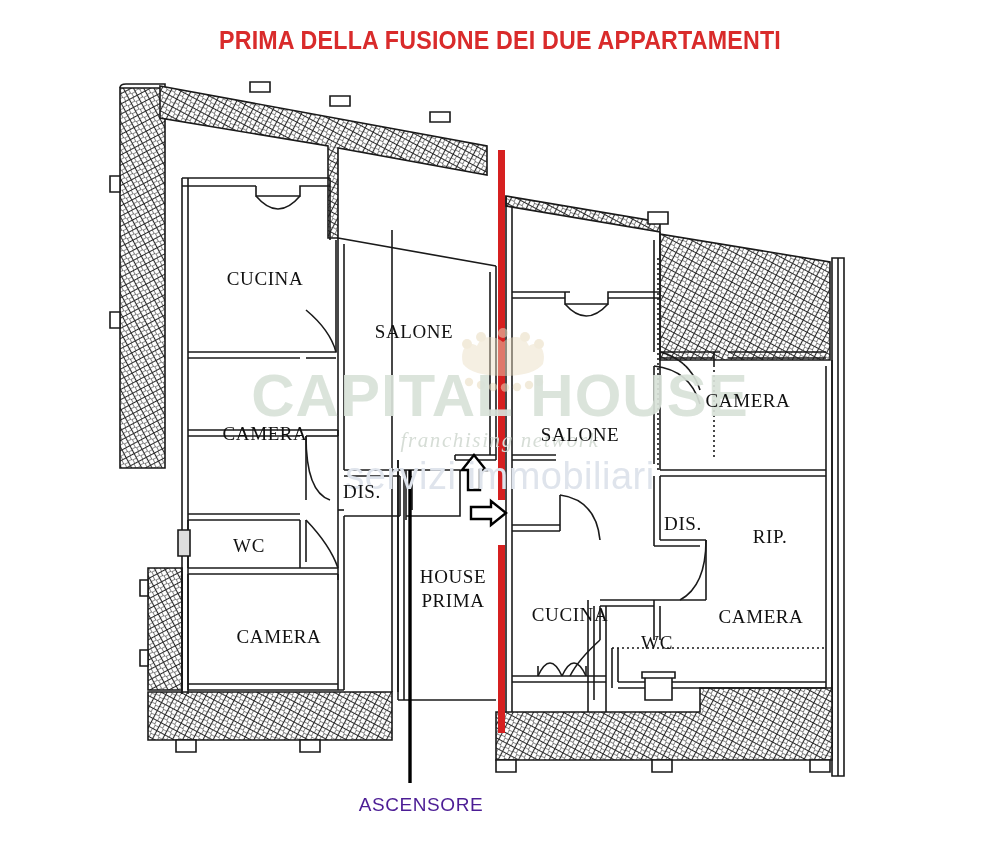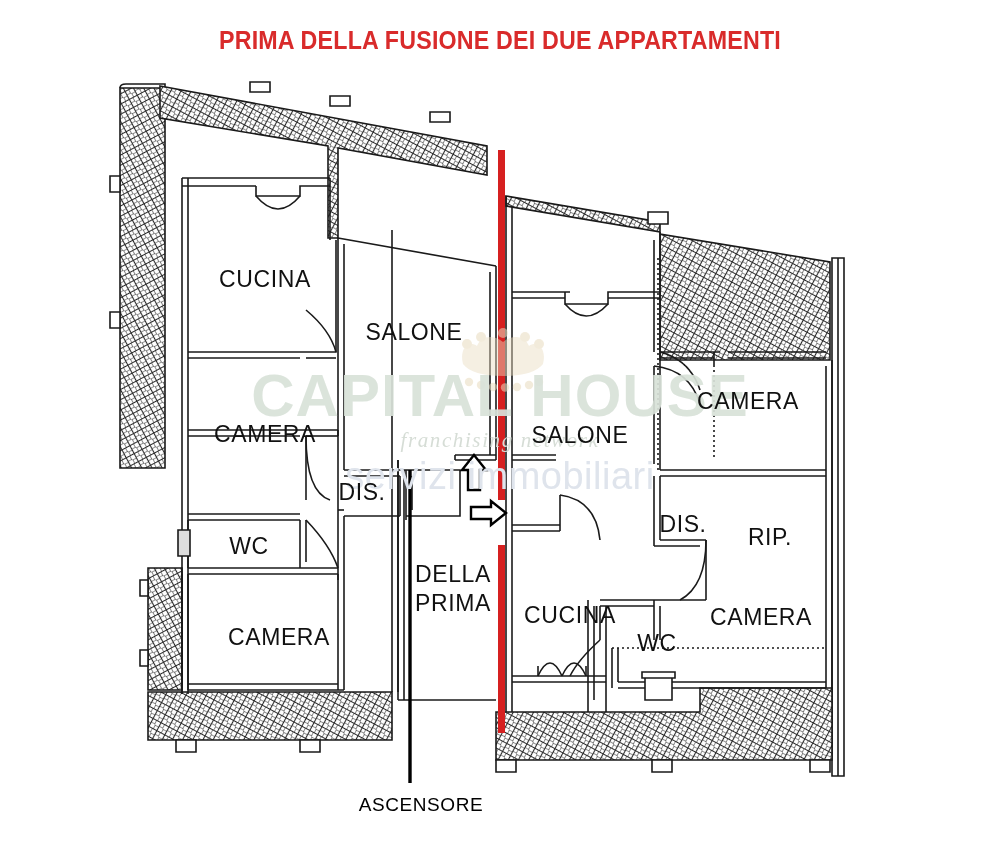--- a/index.html
+++ b/index.html
@@ -9,29 +9,29 @@
   #plan-title{
     position:absolute;left:0;top:26px;width:1000px;text-align:center;
     color:#d92b2b;font-weight:bold;font-size:25px;letter-spacing:.2px;
     font-family:"Liberation Sans","DejaVu Sans",sans-serif;
     transform:scaleX(.93);transform-origin:center;
   }
 
   #canvas{position:absolute;left:0;top:0;width:1000px;height:865px;}
 
   .room-label{
-    position:absolute;color:#111;font-size:23px;letter-spacing:.6px;
+    position:absolute;color:#111;font-size:19px;letter-spacing:.6px;
     white-space:nowrap;transform:translate(-50%,-50%);
-    font-family:Liberation Sans, sans-serif;
+    font-family:Liberation Serif, serif;
   }
   .room-label.two-line{text-align:center;line-height:1.25;}
 
   #ascensore-label{
     position:absolute;left:421px;top:805px;transform:translate(-50%,-50%);
-    color:#000000;font-size:19px;letter-spacing:.6px;white-space:nowrap;
+    color:#4c1d95;font-size:19px;letter-spacing:.6px;white-space:nowrap;
     font-family:"Liberation Sans","DejaVu Sans",sans-serif;
   }
 
   
   #watermark{position:absolute;left:0;top:0;width:1000px;height:676px;
              pointer-events:none;}
   #wm-main{
     position:absolute;left:500px;top:432px;transform:translate(-50%,-50%);
     text-align:center;
   }
@@ -319,18 +319,18 @@
 
   <div class="room-label" style="left:580px;top:435px;">SALONE</div>
   <div class="room-label" style="left:748px;top:401px;">CAMERA</div>
   <div class="room-label" style="left:770px;top:489px;margin-top:48px;">RIP.</div>
   <div class="room-label" style="left:683px;top:524px;">DIS.</div>
   <div class="room-label" style="left:570px;top:615px;">CUCINA</div>
   <div class="room-label" style="left:657px;top:643px;">WC</div>
   <div class="room-label" style="left:761px;top:617px;">CAMERA</div>
 
   <div class="room-label two-line" style="left:453px;top:589px;">
-    <div>DELLA</div>
+    <div>HOUSE</div>
     <div>PRIMA</div>
   </div>
 </div>
 
 <div id="ascensore-label">ASCENSORE</div>
 
 </body></html>

